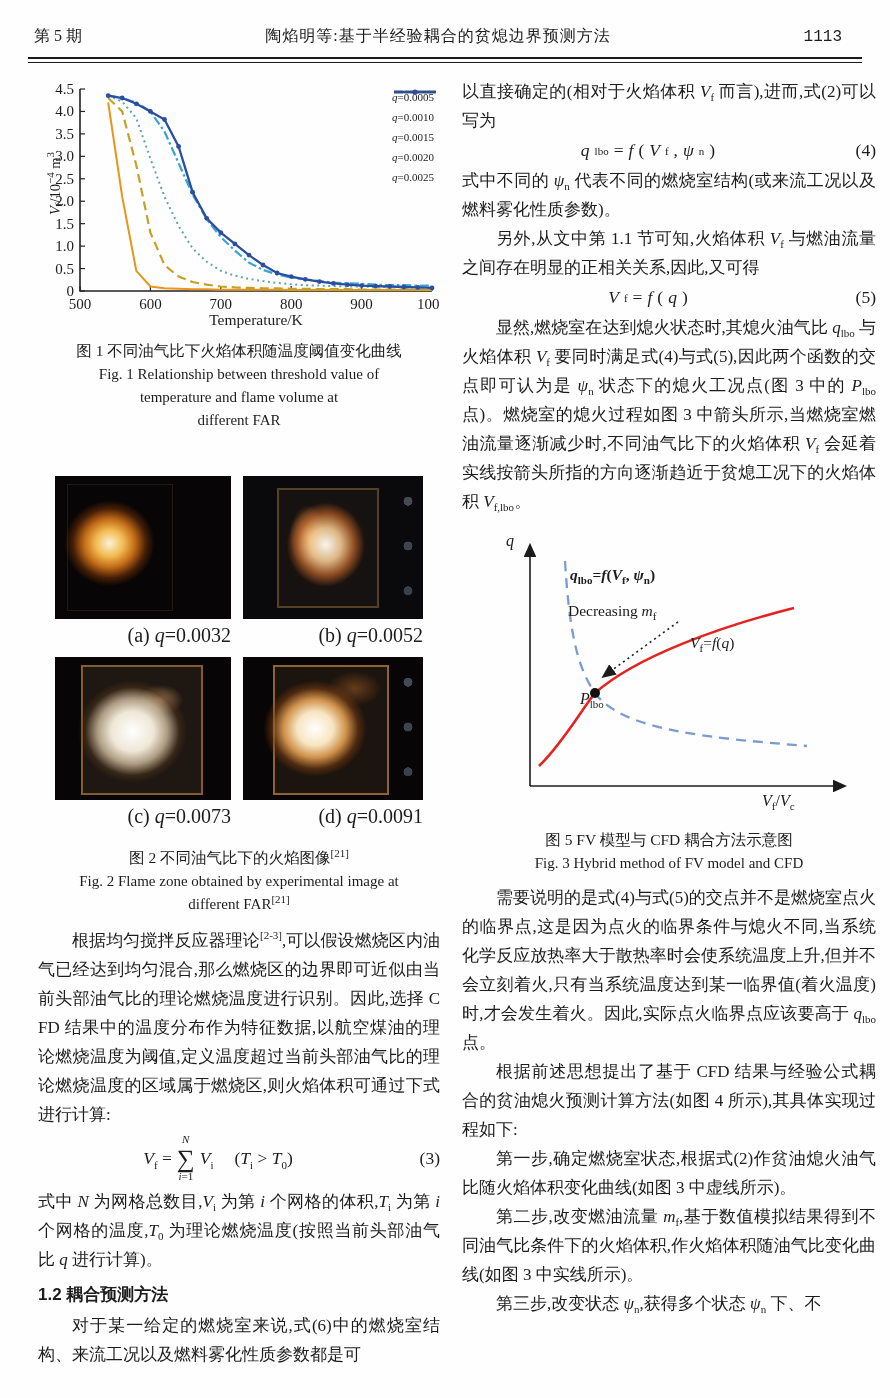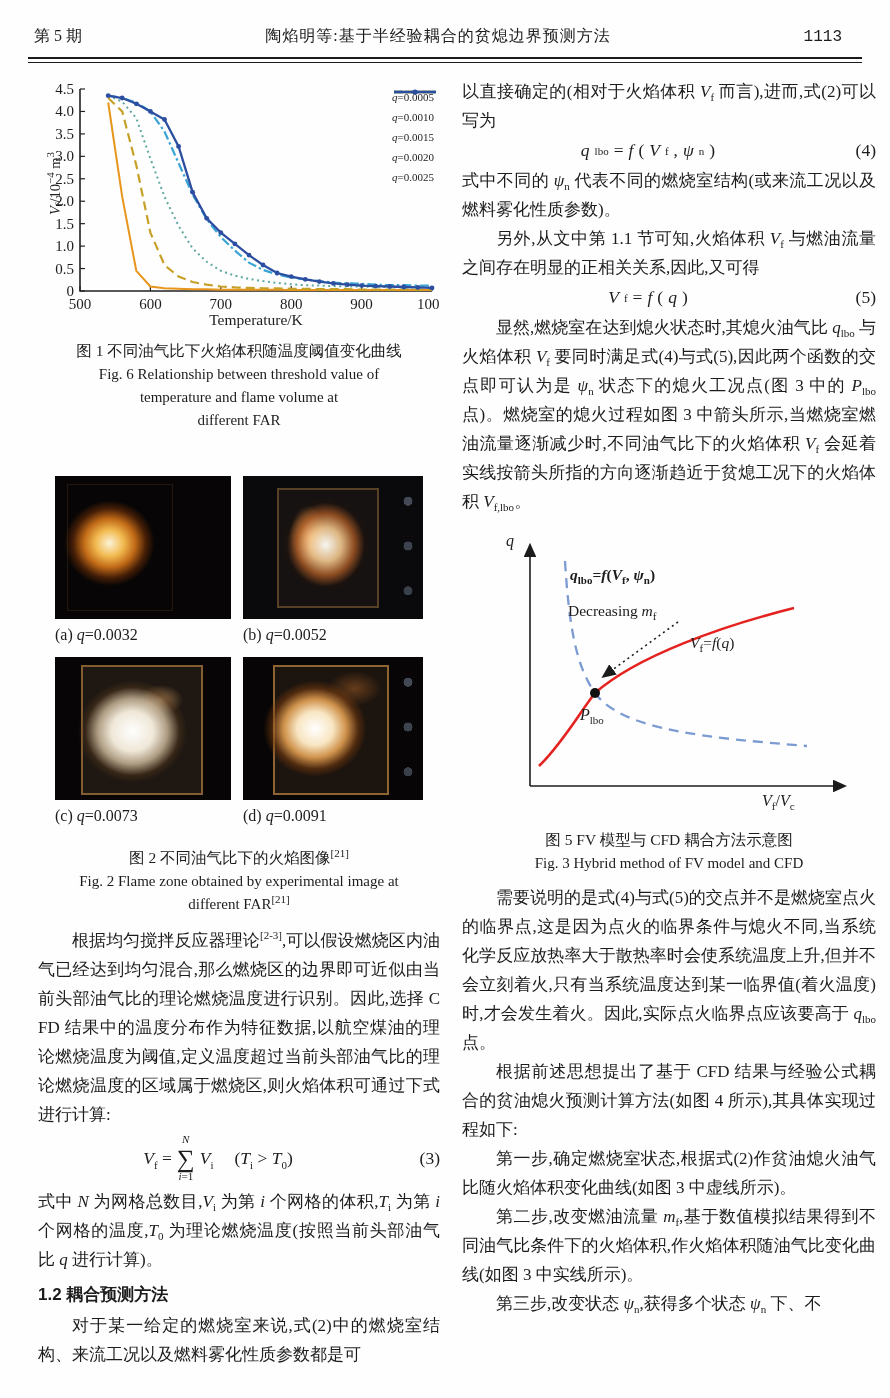--- a/index.html
+++ b/index.html
@@ -56,31 +56,31 @@
   .pa .window{left:12px;top:8px;right:58px;bottom:8px;border:1px solid rgba(90,60,30,.35);}
   .pa .flame{background:radial-gradient(58px 55px at 31% 47%,rgba(255,248,220,.98) 0%,rgba(255,196,85,.95) 24%,rgba(226,124,26,.85) 44%,rgba(122,52,8,.55) 63%,rgba(0,0,0,0) 78%);}
   .pb{background:#0a0a0d;}
   .pb .window{left:34px;top:12px;width:98px;height:116px;border:2px solid rgba(150,110,60,.5);background:rgba(60,45,30,.25);}
   .pb .flame{background:radial-gradient(52px 56px at 46% 48%,rgba(255,255,250,.96) 0%,rgba(255,210,150,.85) 30%,rgba(190,100,40,.7) 55%,rgba(40,20,8,.2) 75%,rgba(0,0,0,0) 85%),radial-gradient(26px 44px at 36% 42%,rgba(255,170,90,.8) 0%,rgba(0,0,0,0) 70%);}
   .bolts{position:absolute;right:5px;top:14px;width:20px;height:112px;background-image:radial-gradient(circle 7px at 50% 10%,#434a55 62%,rgba(0,0,0,0) 66%),radial-gradient(circle 7px at 50% 50%,#3d444e 62%,rgba(0,0,0,0) 66%),radial-gradient(circle 7px at 50% 90%,#39404a 62%,rgba(0,0,0,0) 66%);}
   .pc .window{left:26px;top:8px;width:118px;height:126px;border:2px solid rgba(165,115,60,.75);background:rgba(90,70,50,.3);}
   .pc .flame{background:radial-gradient(62px 58px at 44% 52%,#ffffff 0%,rgba(246,238,222,.97) 34%,rgba(210,190,160,.8) 56%,rgba(90,60,30,.4) 76%,rgba(0,0,0,0) 88%),radial-gradient(30px 20px at 60% 30%,rgba(200,150,100,.7) 0%,rgba(0,0,0,0) 75%);}
   .pd .window{left:30px;top:8px;width:112px;height:126px;border:2px solid rgba(170,120,60,.8);background:rgba(80,55,35,.3);}
   .pd .flame{background:radial-gradient(60px 56px at 40% 50%,#ffffff 0%,rgba(255,236,200,.97) 30%,rgba(238,168,86,.85) 52%,rgba(130,64,16,.5) 72%,rgba(0,0,0,0) 86%),radial-gradient(34px 22px at 62% 22%,rgba(120,70,30,.8) 0%,rgba(0,0,0,0) 80%);}
-  .photo-label{text-align:left;font-size:16px;line-height:24px;margin:4px 0 10px 0;}
+  .photo-label{text-align:right;font-size:20px;line-height:24px;margin:4px 0 10px 0;}
 
   
   .fig3{position:relative;width:412px;height:300px;margin-top:10px;}
   .fig3 svg{position:absolute;left:0;top:0;}
   .f3lab{position:absolute;font-size:15.5px;white-space:nowrap;}
   .f3-q{left:44px;top:6px;font-size:16px;}
   .f3-c1{left:108px;top:40px;font-weight:bold;}
   .f3-dec{left:106px;top:76px;}
   .f3-c2{left:228px;top:108px;}
-  .f3-p{left:118px;top:180px;font-size:16px;}
+  .f3-p{left:118px;top:164px;font-size:16px;}
   .f3-x{left:300px;top:266px;font-size:16px;}
 </style>
 </head>
 <body>
 
 <div class="page">
 
   <div class="header">
     <span class="issue">第 5 期</span>
     <span class="rtitle">陶焰明等:基于半经验耦合的贫熄边界预测方法</span>
@@ -188,21 +188,21 @@
               <div class="lg-row">
                 <svg width="46" height="10">
                   <line x1="2" y1="5" x2="44" y2="5" stroke="#2C4EA0" stroke-width="2.6"></line>
                   <circle cx="23" cy="5" r="2.6" fill="#2C4EA0"></circle>
                 </svg>
                 <span class="lg-label"><i>q</i>=0.0025</span>
               </div>
             </div>
         </div>
         <div class="cap-zh">图 1  不同油气比下火焰体积随温度阈值变化曲线</div>
-        <div class="cap-en">Fig. 6  Relationship between threshold value of</div>
+        <div class="cap-en">Fig. 1  Relationship between threshold value of</div>
         <div class="cap-en">temperature and flame volume at</div>
         <div class="cap-en">different FAR</div>
       </div>
 
       <div class="figure2">
         <div class="photo-grid">
           <div>
             <div class="photo pa">
                 <div class="window"></div>
                 <div class="flame"></div>
@@ -251,21 +251,21 @@
           <span><i>V</i><sub>i</sub></span>
           <span class="eq-cond">(<i>T</i><sub>i</sub> &gt; <i>T</i><sub>0</sub>)</span>
         </span>
         <span class="eq-num">(3)</span>
       </div>
 
       <p class="body">式中 <i>N</i> 为网格总数目,<i>V</i><sub>i</sub> 为第 <i>i</i> 个网格的体积,<i>T</i><sub>i</sub> 为第 <i>i</i> 个网格的温度,<i>T</i><sub>0</sub> 为理论燃烧温度(按照当前头部油气比 <i>q</i> 进行计算)。</p>
 
       <h3 class="section-heading">1.2  耦合预测方法</h3>
 
-      <p class="body indent">对于某一给定的燃烧室来说,式(2)中的燃烧室结构、来流工况以及燃料雾化性质参数都是可</p>
+      <p class="body indent">对于某一给定的燃烧室来说,式(6)中的燃烧室结构、来流工况以及燃料雾化性质参数都是可</p>
     </div>
 
     <div class="col-right">
 
       <p class="body">以直接确定的(相对于火焰体积 <i>V</i><sub>f</sub> 而言),进而,式(2)可以写为</p>
 
       <div class="equation">
         <span class="eq-body"><i>q</i><sub>lbo</sub> = <i>f</i>(<i>V</i><sub>f</sub>,<i>ψ</i><sub>n</sub>)</span>
         <span class="eq-num">(4)</span>
       </div>

